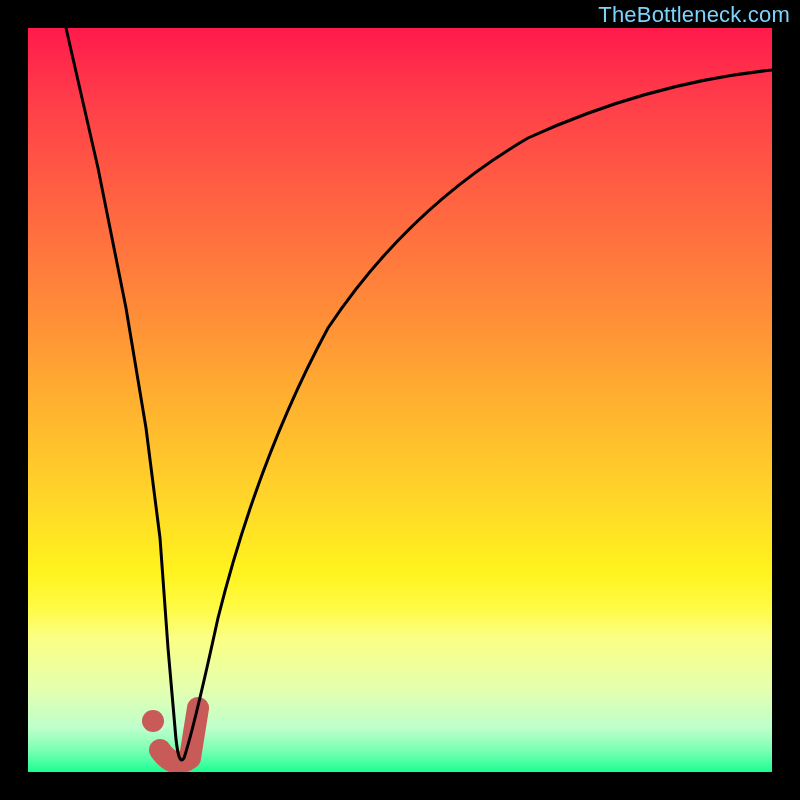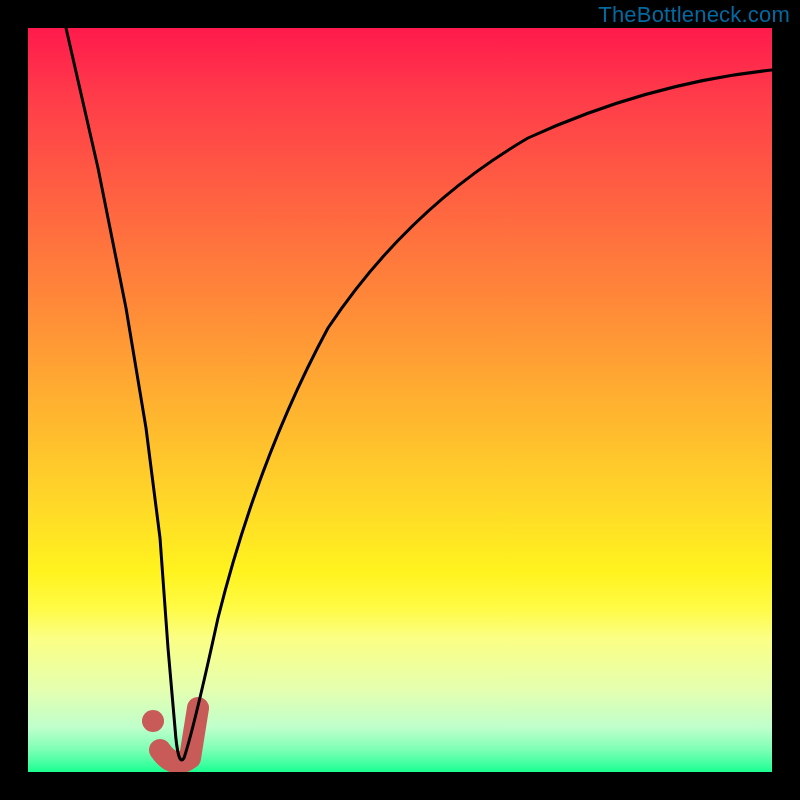--- a/index.html
+++ b/index.html
@@ -13,21 +13,21 @@
   }
   .stage {
     position: relative;
     width: 800px;
     height: 800px;
   }
   .watermark {
     position: absolute;
     top: 2px;
     right: 10px;
-    color: #0369a1;
+    color: #7dd3fc;
     font-size: 22px;
     letter-spacing: 0.2px;
     z-index: 30;
     user-select: none;
   }
   .plot-frame {
     position: absolute;
     left: 28px;
     top: 28px;
     width: 744px;

